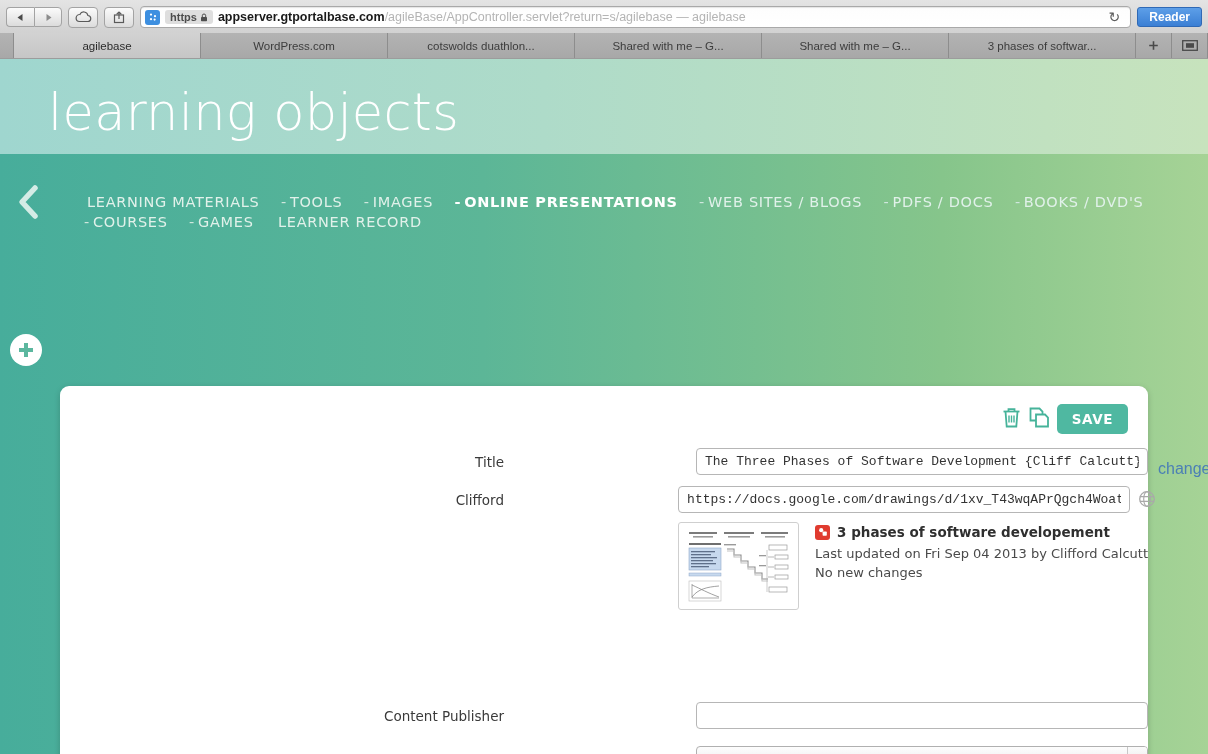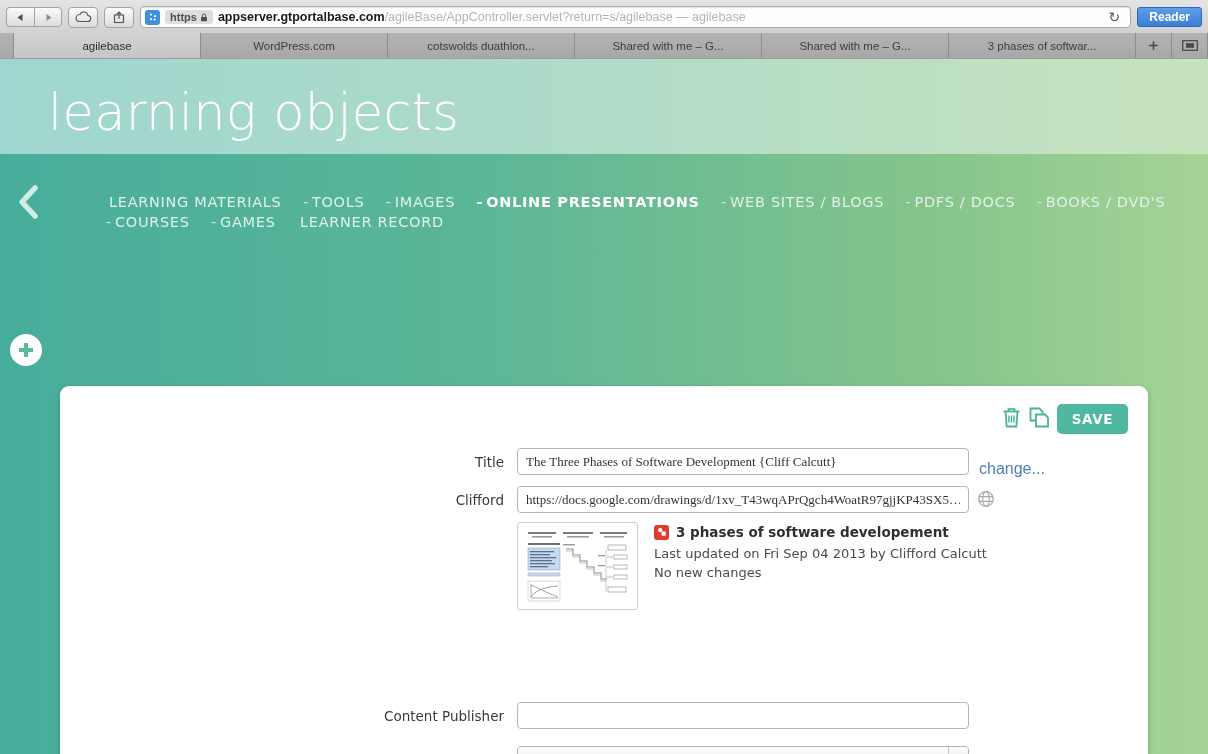--- a/index.html
+++ b/index.html
@@ -104,21 +104,21 @@
     color: #d4ece6; cursor: pointer;
   }
   .plus-circle {
     position: absolute; left: 10px; top: 180px; width: 32px; height: 32px;
     border-radius: 50%; background: #ffffff;
     display: flex; align-items: center; justify-content: center;
     color: #5cb79f; font-size: 26px; line-height: 0; font-weight: bold;
     cursor: pointer;
   }
   .navlinks {
-    position: absolute; left: 106px; top: 38px; width: 1080px;
+    position: absolute; left: 84px; top: 38px; width: 1080px;
     line-height: 19px;
   }
   .navlink {
     display: inline-block;
     font-size: 14.5px; color: #e1f1ea; letter-spacing: .7px;
     margin-right: 17px; white-space: nowrap;
     font-family: "DejaVu Sans", sans-serif;
   }
   .navlink .bullet { color: #cfe7dd; margin-right: 3px; }
   .navlink.active { color: #ffffff; font-weight: bold; }
@@ -137,33 +137,33 @@
   .act-icon { color: #46b39a; cursor: pointer; }
   .save-btn {
     background: #4fb8a1; color: #ffffff; border: none; border-radius: 5px;
     font-size: 13.5px; font-weight: bold; letter-spacing: .6px;
     padding: 7px 15px; cursor: pointer;
     font-family: "DejaVu Sans", sans-serif;
   }
 
   
   .form { position: absolute; left: 0; top: 62px; width: 100%; }
-  .row { display: flex; align-items: flex-start; margin-bottom: 11px; }
+  .row { display: flex; align-items: flex-start; margin-bottom: 11px; justify-content: space-between; }
   .lbl {
     width: 457px; text-align: right; padding-right: 13px;
     font-size: 13.5px; color: #3a3a3a; padding-top: 6px;
     font-family: "DejaVu Sans", sans-serif;
   }
   .fld { position: relative; }
   input.txt, .fake-input {
     width: 452px; height: 27px;
     border: 1px solid #b6b6b6; border-radius: 4px;
     background: #fff; font-size: 13px; color: #333;
     padding: 0 8px; outline: none;
-    font-family: Liberation Serif, serif;
+    font-family: Liberation Mono, monospace;
   }
   .change-link {
     position: absolute; left: 462px; top: 12px;
     font-size: 16px; color: #4b7fb5; cursor: pointer;
   }
   .globe {
     position: absolute; left: 460px; top: 4px;
     width: 18px; height: 18px; color: #a9a9a9;
   }
 

